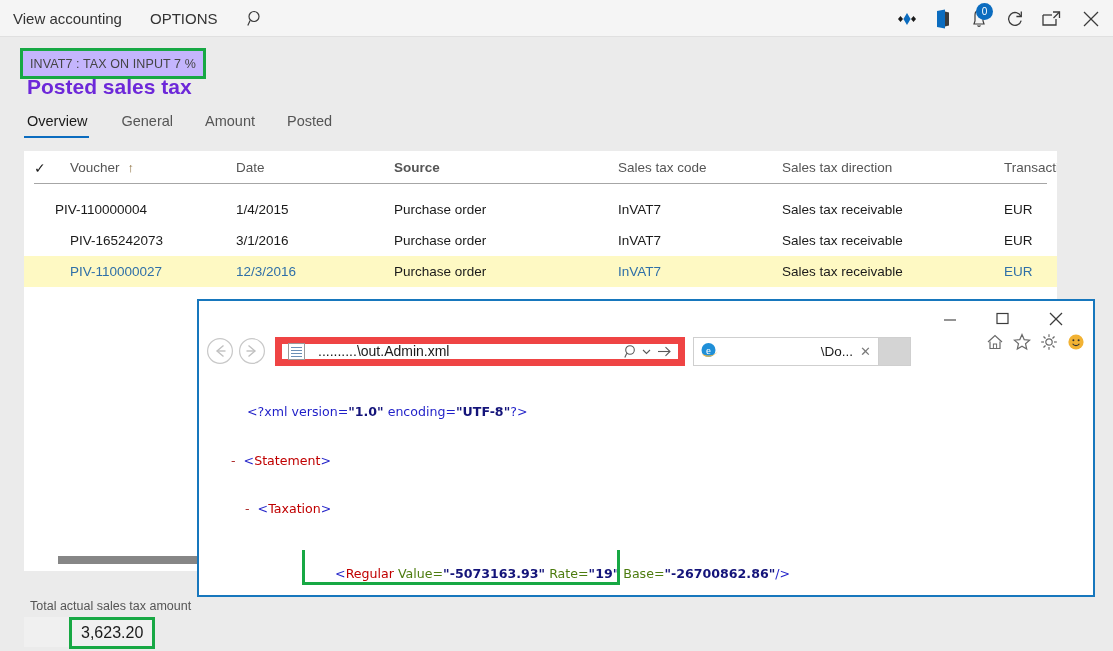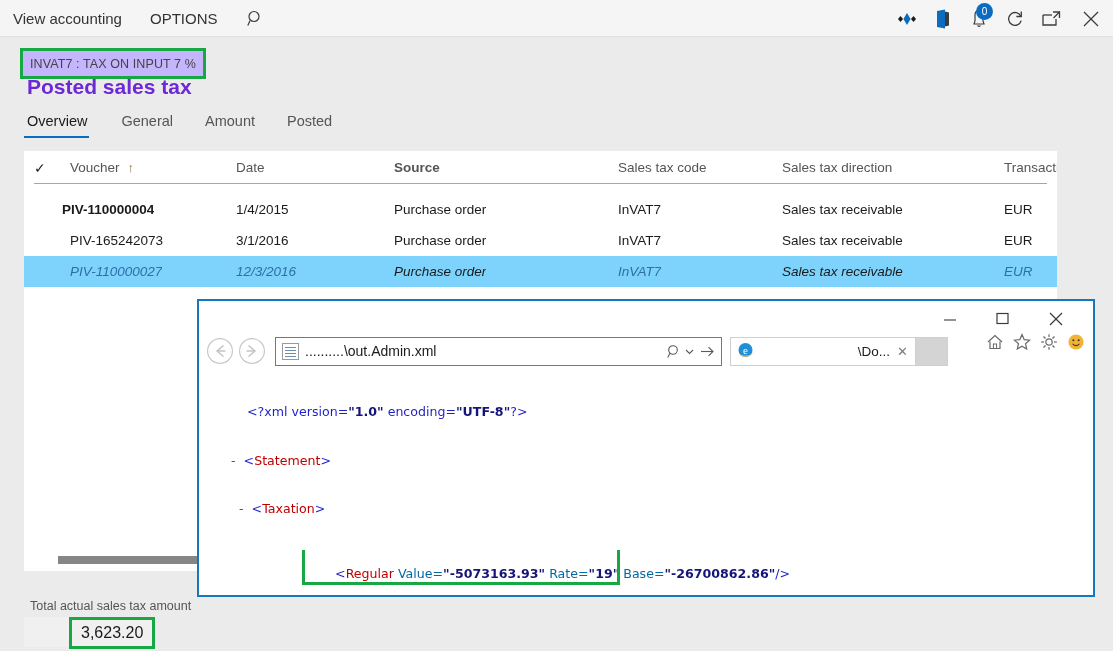--- a/index.html
+++ b/index.html
@@ -103,21 +103,21 @@
     position: absolute; top: 0; height: 33px;
     display: flex; align-items: center;
     font-size: 13.5px; color: #555;
     white-space: nowrap; overflow: hidden;
   }
   .sort-arrow { margin-left: 8px; font-size: 13px; color: #8a6c3a; }
   .check-col { left: 10px; }
   .row {
     height: 31px; position: relative; margin: 0 10px;
   }
-  .row.sel { background: #7dd3fc; margin: 0; padding: 0 10px; font-style: italic; }
+  .row.sel { background: #fef9c3; margin: 0; padding: 0 10px; }
   .row.sel .cell { color: #2f6fa8; }
   .row.sel .cell.plain { color: #1a1a1a; }
   .cell {
     position: absolute; top: 0; height: 31px;
     display: flex; align-items: center;
     font-size: 13.5px; color: #1a1a1a;
     white-space: nowrap; overflow: hidden;
   }
   .row.sel .cell { top: 0; }
   .hscroll-track {
@@ -170,25 +170,26 @@
     position: absolute; left: 0; top: 28px;
     width: 100%; height: 44px;
     display: flex; align-items: center;
   }
   .navbtn {
     width: 30px; height: 30px; margin-left: 6px;
     display: flex; align-items: center; justify-content: center;
   }
   .addressbar {
     margin-left: 8px;
-    width: 447px; height: 29px;
-    border: 1px solid #ef4444;
+    width: 410px; height: 29px;
+    border: 7px solid #ef4444;
     background: #fff;
     display: flex; align-items: center;
     padding: 0 6px;
+    gap: 7px;
   }
   .addr-icon {
     width: 17px; height: 17px; margin-right: 6px;
     border: 1px solid #9a9a9a; background: #fff;
     position: relative; flex: none;
   }
   .addr-icon::before {
     content: ""; position: absolute;
     left: 2px; top: 3px; right: 2px; height: 1px;
     background: #6a8fb5;
@@ -241,21 +242,21 @@
     line-height: 16.2px;
     white-space: pre;
     color: #1a1a1a;
   }
   .minus {
     color: #b03030;
     font-family: "DejaVu Sans", sans-serif;
   }
   .brk { color: #1f1fc8; }
   .tag { color: #c00000; }
-  .attr { color: #0369a1; }
+  .attr { color: #4d7c0f; }
   .val { color: #14147a; font-weight: bold; }
   .decl { color: #1f1fc8; }
   .hlwrap { position: relative; display: inline-block; }
   .hlbox {
     position: absolute;
     border: 3px solid #17a844;
     pointer-events: none;
   }
 
   svg { display: block; }
@@ -342,21 +343,21 @@
       <span class="sort-arrow">↑</span>
     </div>
     <div class="gh" style="left:202px;">Date</div>
     <div class="gh" style="left:360px;font-weight:bold;">Source</div>
     <div class="gh" style="left:584px;">Sales tax code</div>
     <div class="gh" style="left:748px;">Sales tax direction</div>
     <div class="gh" style="left:970px;width:53px;">Transactior</div>
   </div>
 
   <div class="row" style="margin-top:10px;">
-    <div class="cell plain" style="left:28px;font-weight:bold;">PIV-110000004</div>
+    <div class="cell plain" style="left:21px;">PIV-110000004</div>
     <div class="cell plain" style="left:202px;">1/4/2015</div>
     <div class="cell plain" style="left:360px;">Purchase order</div>
     <div class="cell plain" style="left:584px;">InVAT7</div>
     <div class="cell plain" style="left:748px;">Sales tax receivable</div>
     <div class="cell plain" style="left:970px;">EUR</div>
   </div>
 
   <div class="row">
     <div class="cell plain" style="left:36px;">PIV-165242073</div>
     <div class="cell plain" style="left:202px;">3/1/2016</div>
@@ -490,21 +491,21 @@
   <div class="xmlbody">
 
     <div class="xline" style="padding-left:24px;">
       <span class="decl">&lt;?xml </span><span class="decl">version</span><span class="decl">=</span><span class="val">"1.0"</span><span class="decl"> encoding</span><span class="decl">=</span><span class="val">"UTF-8"</span><span class="decl">?&gt;</span>
     </div>
 
     <div class="xline" style="padding-left:8px;">
       <span class="minus">-</span><span style="display:inline-block;width:8px;"></span><span class="brk">&lt;</span><span class="tag">Statement</span><span class="brk">&gt;</span>
     </div>
 
-    <div class="xline" style="padding-left:16px;">
+    <div class="xline" style="padding-left:22px;">
       <span class="minus">-</span><span style="display:inline-block;width:8px;"></span><span class="brk">&lt;</span><span class="tag">Taxation</span><span class="brk">&gt;</span>
     </div>
 
     <div class="xline" style="padding-left:80px;">
       <span class="hlwrap">
         <span class="brk">&lt;</span><span class="tag">Regular</span> <span class="attr">Value</span><span class="attr">=</span><span class="val">"-5073163.93"</span> <span class="attr">Rate</span><span class="attr">=</span><span class="val">"19"</span><span class="hlbox" style="left:-1px;top:0px;right:-1px;bottom:-3px;border-bottom-width:3px;border-top:none;"></span></span><span> </span><span class="attr">Base</span><span class="attr">=</span><span class="val">"-26700862.86"</span><span class="brk">/&gt;</span>
     </div>
 
   </div>
 </div>

